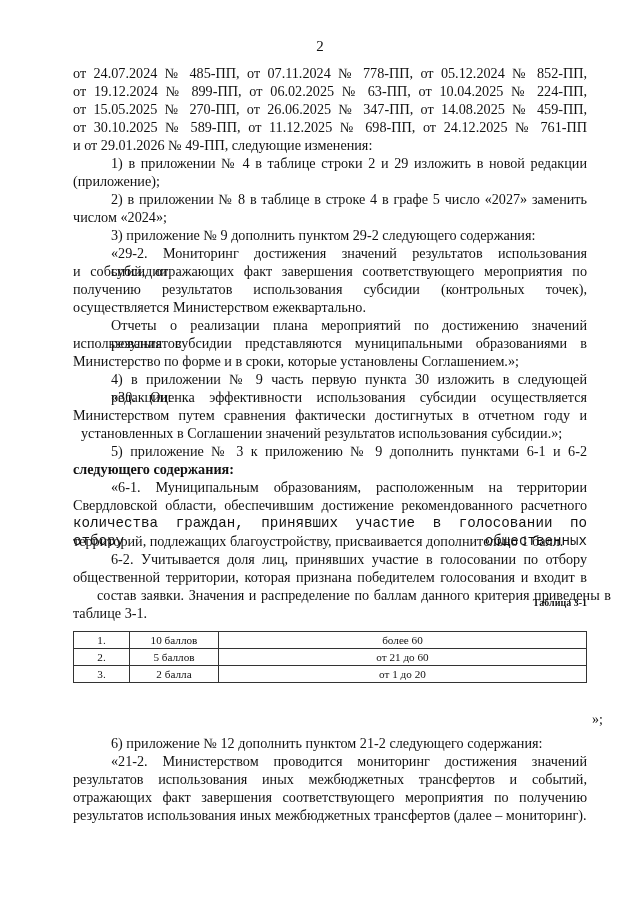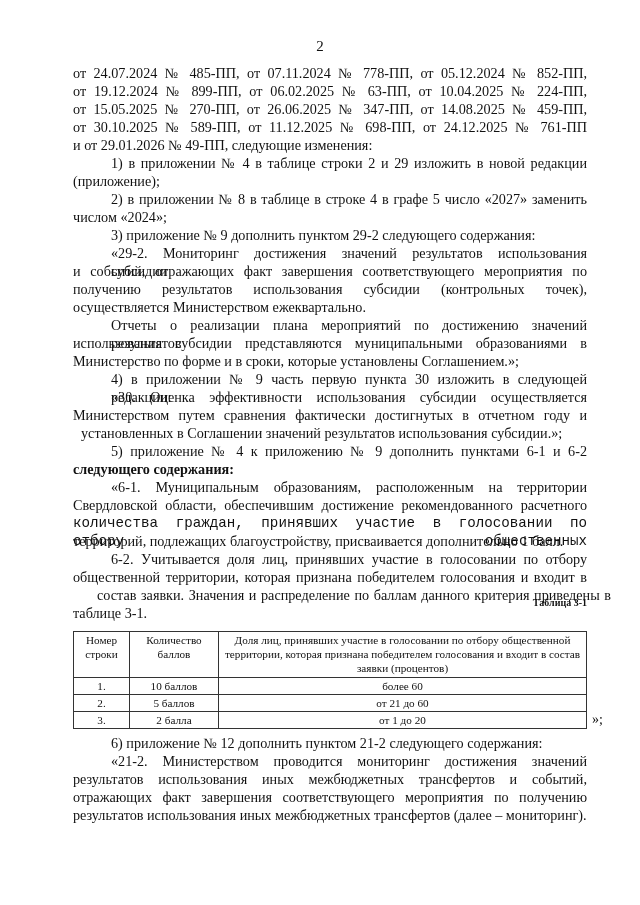--- a/index.html
+++ b/index.html
@@ -38,21 +38,21 @@
       <div class="line just" style="top: 262px;">и событий, отражающих факт завершения соответствующего мероприятия по</div>
       <div class="line just" style="top: 280px;">получению результатов использования субсидии (контрольных точек),</div>
       <div class="line" style="top: 298px;">осуществляется Министерством ежеквартально.</div>
       <div class="line just ind" style="top: 316px;">Отчеты о реализации плана мероприятий по достижению значений результатов</div>
       <div class="line just" style="top: 334px;">использования субсидии представляются муниципальными образованиями в</div>
       <div class="line" style="top: 352px;">Министерство по форме и в сроки, которые установлены Соглашением.»;</div>
       <div class="line just ind" style="top: 370px;">4) в приложении № 9 часть первую пункта 30 изложить в следующей редакции:</div>
       <div class="line just ind" style="top: 388px;">«30. Оценка эффективности использования субсидии осуществляется</div>
       <div class="line just" style="top: 406px;">Министерством путем сравнения фактически достигнутых в отчетном году и</div>
       <div class="line" style="top: 424px; margin-left: 8px;">установленных в Соглашении значений результатов использования субсидии.»;</div>
-      <div class="line just ind" style="top: 442px;">5) приложение № 4 к приложению № 9 дополнить пунктами 6-1 и 6-2</div>
+      <div class="line just ind" style="top: 442px;">5) приложение № 3 к приложению № 9 дополнить пунктами 6-1 и 6-2</div>
       <div class="line" style="top: 460px; font-weight: bold;">следующего содержания:</div>
       <div class="line just ind" style="top: 478px; font-family: Liberation Serif, serif;">«6-1. Муниципальным образованиям, расположенным на территории</div>
       <div class="line just" style="top: 496px;">Свердловской области, обеспечившим достижение рекомендованного расчетного</div>
       <div class="line just" style="top: 514px; font-family: Liberation Mono, monospace;">количества граждан, принявших участие в голосовании по отбору общественных</div>
       <div class="line" style="top: 532px;">территорий, подлежащих благоустройству, присваивается дополнительно 1 балл.</div>
       <div class="line just ind" style="top: 550px;">6-2. Учитывается доля лиц, принявших участие в голосовании по отбору</div>
       <div class="line just" style="top: 568px;">общественной территории, которая признана победителем голосования и входит в</div>
       <div class="line just" style="top: 586px; margin-left: 24px;">состав заявки. Значения и распределение по баллам данного критерия приведены в</div>
       <div class="line" style="top: 604px;">таблице 3-1.</div>
       <div class="line ind" style="top: 734px;">6) приложение № 12 дополнить пунктом 21-2 следующего содержания:</div>
@@ -64,25 +64,20 @@
 
   <div class="caption">Таблица 3-1</div>
 
   <table class="t">
     <colgroup>
         <col style="width:56px">
         <col style="width:89px">
         <col>
       </colgroup>
     <tbody>
-        <tr class="hdr">
-      <td>Номер строки</td>
-      <td>Количество баллов</td>
-      <td>Доля лиц, принявших участие в голосовании по отбору общественной территории, которая признана победителем голосования и входит в состав заявки (процентов)</td>
-    </tr>
     <tr class="row">
       <td>1.</td>
       <td>10 баллов</td>
       <td>более 60</td>
     </tr>
     <tr class="row">
       <td>2.</td>
       <td>5 баллов</td>
       <td>от 21 до 60</td>
     </tr>

